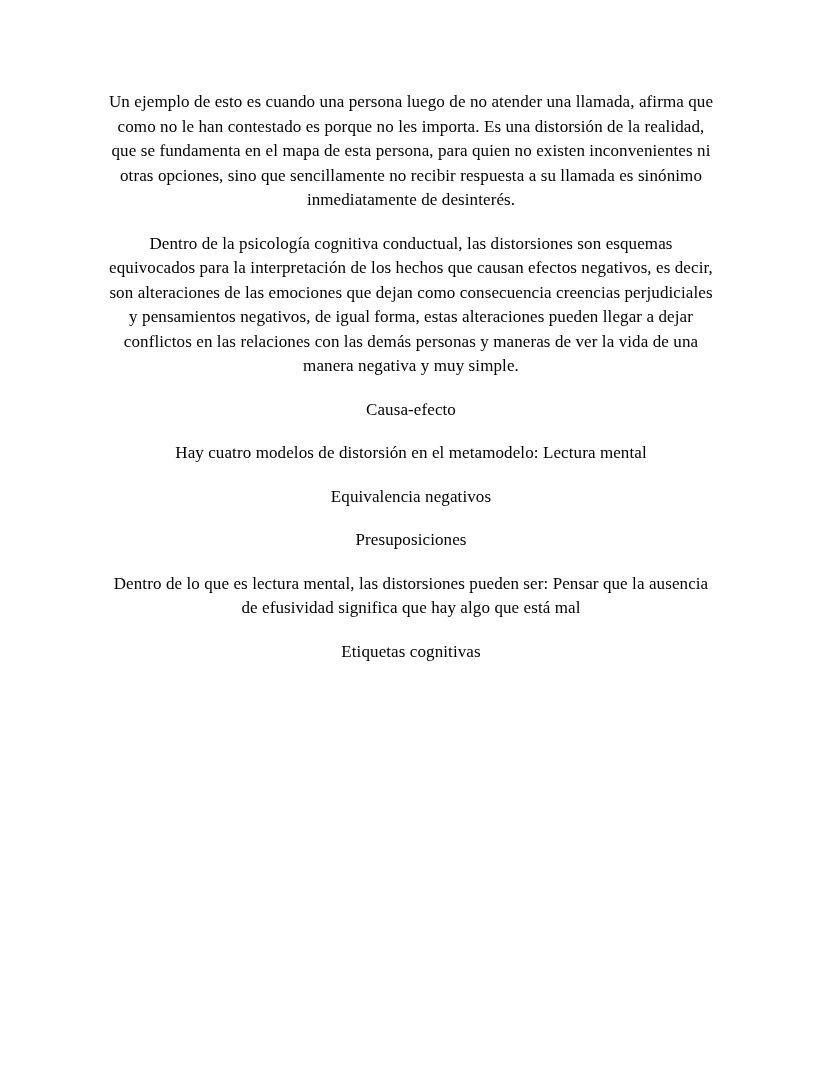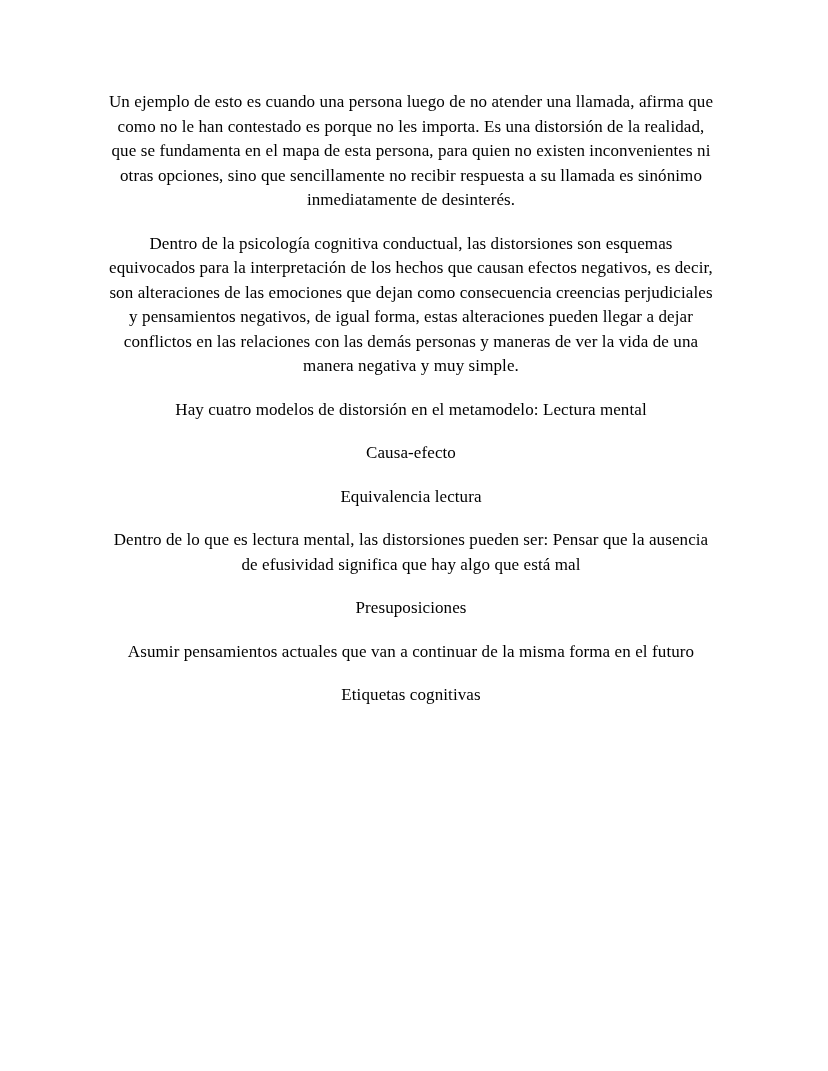--- a/index.html
+++ b/index.html
@@ -30,21 +30,20 @@
     text-align: center;
   }
 </style>
 </head>
 <body>
 
 <div class="page">
   <div class="doc-body">
     <p>Un ejemplo de esto es cuando una persona luego de no atender una llamada, afirma que como no le han contestado es porque no les importa. Es una distorsión de la realidad, que se fundamenta en el mapa de esta persona, para quien no existen inconvenientes ni otras opciones, sino que sencillamente no recibir respuesta a su llamada es sinónimo inmediatamente de desinterés.</p>
     <p>Dentro de la psicología cognitiva conductual, las distorsiones son esquemas equivocados para la interpretación de los hechos que causan efectos negativos, es decir, son alteraciones de las emociones que dejan como consecuencia creencias perjudiciales y pensamientos negativos, de igual forma, estas alteraciones pueden llegar a dejar conflictos en las relaciones con las demás personas y maneras de ver la vida de una manera negativa y muy simple.</p>
+    <p>Causa-efecto</p>
     <p>Hay cuatro modelos de distorsión en el metamodelo: Lectura mental</p>
-    <p>Causa-efecto</p>
-    <p>Equivalencia lectura</p>
+    <p>Equivalencia negativos</p>
+    <p>Presuposiciones</p>
     <p>Dentro de lo que es lectura mental, las distorsiones pueden ser: Pensar que la ausencia de efusividad significa que hay algo que está mal</p>
-    <p>Presuposiciones</p>
-    <p>Asumir pensamientos actuales que van a continuar de la misma forma en el futuro</p>
     <p>Etiquetas cognitivas</p>
   </div>
 </div>
 
 </body></html>

